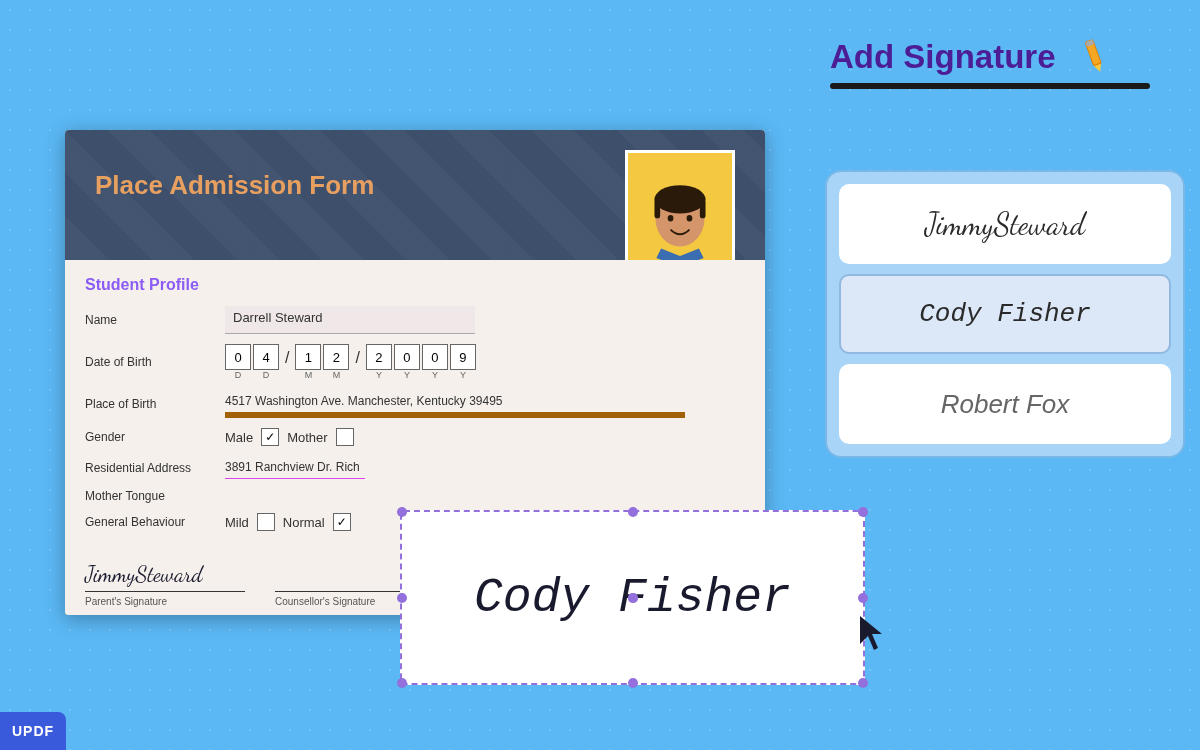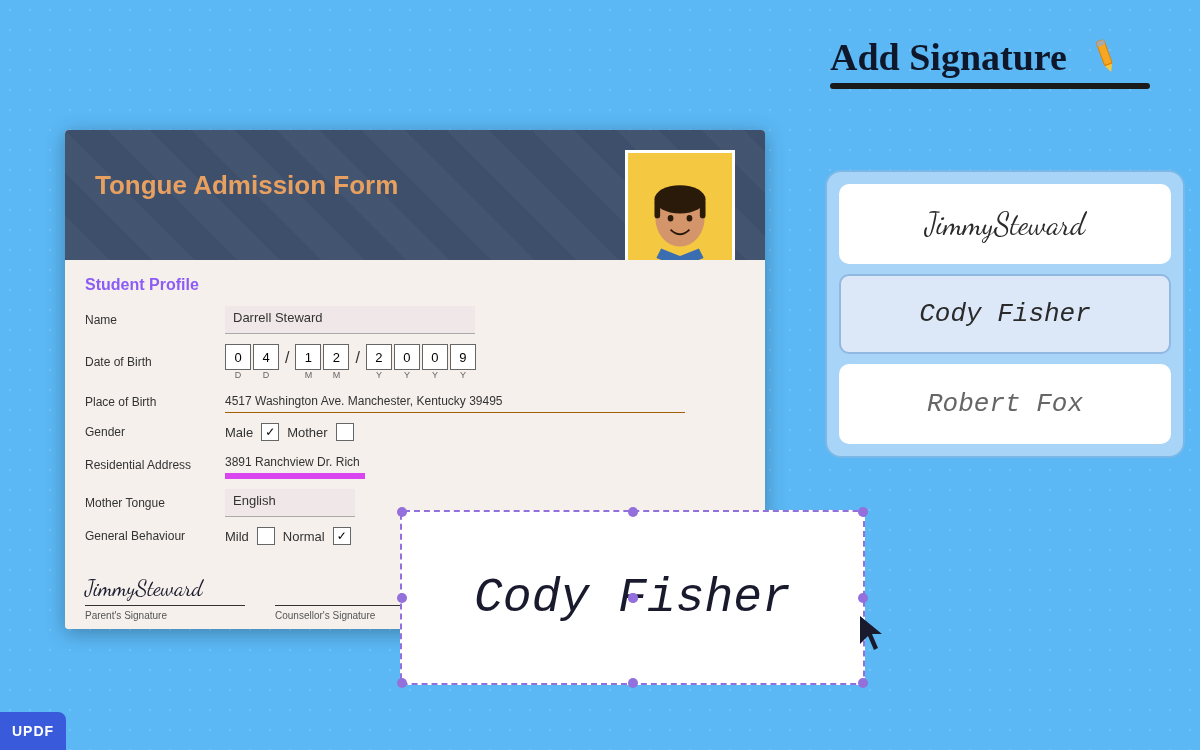--- a/index.html
+++ b/index.html
@@ -46,21 +46,21 @@
       border: 2px solid #90b8e0;
     }
 
     .sig-option-text {
       font-size: 28px;
       color: #2a2a2a;
     }
 
     .sig-jimmy { font-family: 'Dancing Script', 'Brush Script MT', cursive; font-size: 30px; }
     .sig-cody { font-family: 'Courier New', monospace; font-size: 26px; font-style: italic; }
-    .sig-robert { font-family: Liberation Mono, monospace; font-size: 26px; font-style: italic; color: #666; text-align: center; }
+    .sig-robert { font-family: Liberation Sans, sans-serif; font-size: 26px; font-style: italic; color: #666; text-align: center; }
 
     
     .form-document {
       position: absolute;
       top: 130px;
       left: 65px;
       width: 700px;
       background: #f5f0eb;
       border-radius: 4px;
       box-shadow: 0 4px 20px rgba(0,0,0,0.3);
@@ -316,24 +316,24 @@
       letter-spacing: 1px;
     }
 
     .add-sig-wrapper {
       position: absolute;
       top: 35px;
       right: 50px;
     }
 
     .add-sig-title {
-      font-family: Liberation Serif, serif;
-      font-size: 38px;
+      font-family: Liberation Sans, sans-serif;
+      font-size: 33px;
       font-weight: bold;
-      color: #0f172a;
+      color: #4c1d95;
       display: inline-block;
       position: relative;
     }
 
     .pencil-svg {
       display: inline-block;
       margin-left: 8px;
       vertical-align: middle;
     }
 
@@ -346,29 +346,29 @@
     }
 
     .tongue-value {
       font-size: 13px;
       color: #333;
     }
 
     .address-value {
       font-size: 12px;
       color: #333;
-      border-bottom: 1px solid #a16207;
+      border-bottom: 6px solid #a16207;
       padding: 4px 0;
       width: 460px;
     }
 
     .residential-value {
       font-size: 12px;
       color: #333;
-      border-bottom: 6px solid #d946ef;
+      border-bottom: 1px solid #d946ef;
       padding: 4px 0;
       width: 140px;
       overflow: hidden;
       white-space: nowrap;
     }
   </style>
 </head>
 <body>
 
 <div class="add-sig-wrapper">
@@ -396,21 +396,21 @@
     <span class="sig-option-text sig-cody">Cody Fisher</span>
   </div>
   <div class="sig-option">
     <span class="sig-option-text sig-robert">Robert Fox</span>
   </div>
 </div>
 
 <div class="form-document">
 
   <div class="form-header">
-    <div class="form-title">Tongue Admission Form</div>
+    <div class="form-title">Place Admission Form</div>
 
     <div class="student-photo">
       <svg width="110" height="145" viewBox="0 0 110 145" xmlns="http://www.w3.org/2000/svg">
 
         <rect width="110" height="145" fill="#f5c842"></rect>
 
         <ellipse cx="55" cy="165" rx="45" ry="50" fill="#4a7fc1"></ellipse>
 
         <ellipse cx="55" cy="68" rx="26" ry="30" fill="#d4956a"></ellipse>
 
@@ -497,23 +497,20 @@
 
     <div class="form-row">
       <span class="form-label">Residential Address</span>
       <div class="residential-value">
         <span>3891 Ranchview Dr. Rich</span>
       </div>
     </div>
 
     <div class="form-row">
       <span class="form-label">Mother Tongue</span>
-      <div class="form-input tongue-input">
-        <span class="tongue-value">English</span>
-      </div>
     </div>
 
     <div class="form-row">
       <span class="form-label">General Behaviour</span>
       <div class="gender-row">
         <span class="gender-label-text">Mild</span>
         <div class="checkbox"></div>
         <span class="gender-label-text">Normal</span>
         <div class="checkbox checked">✓</div>
       </div>

